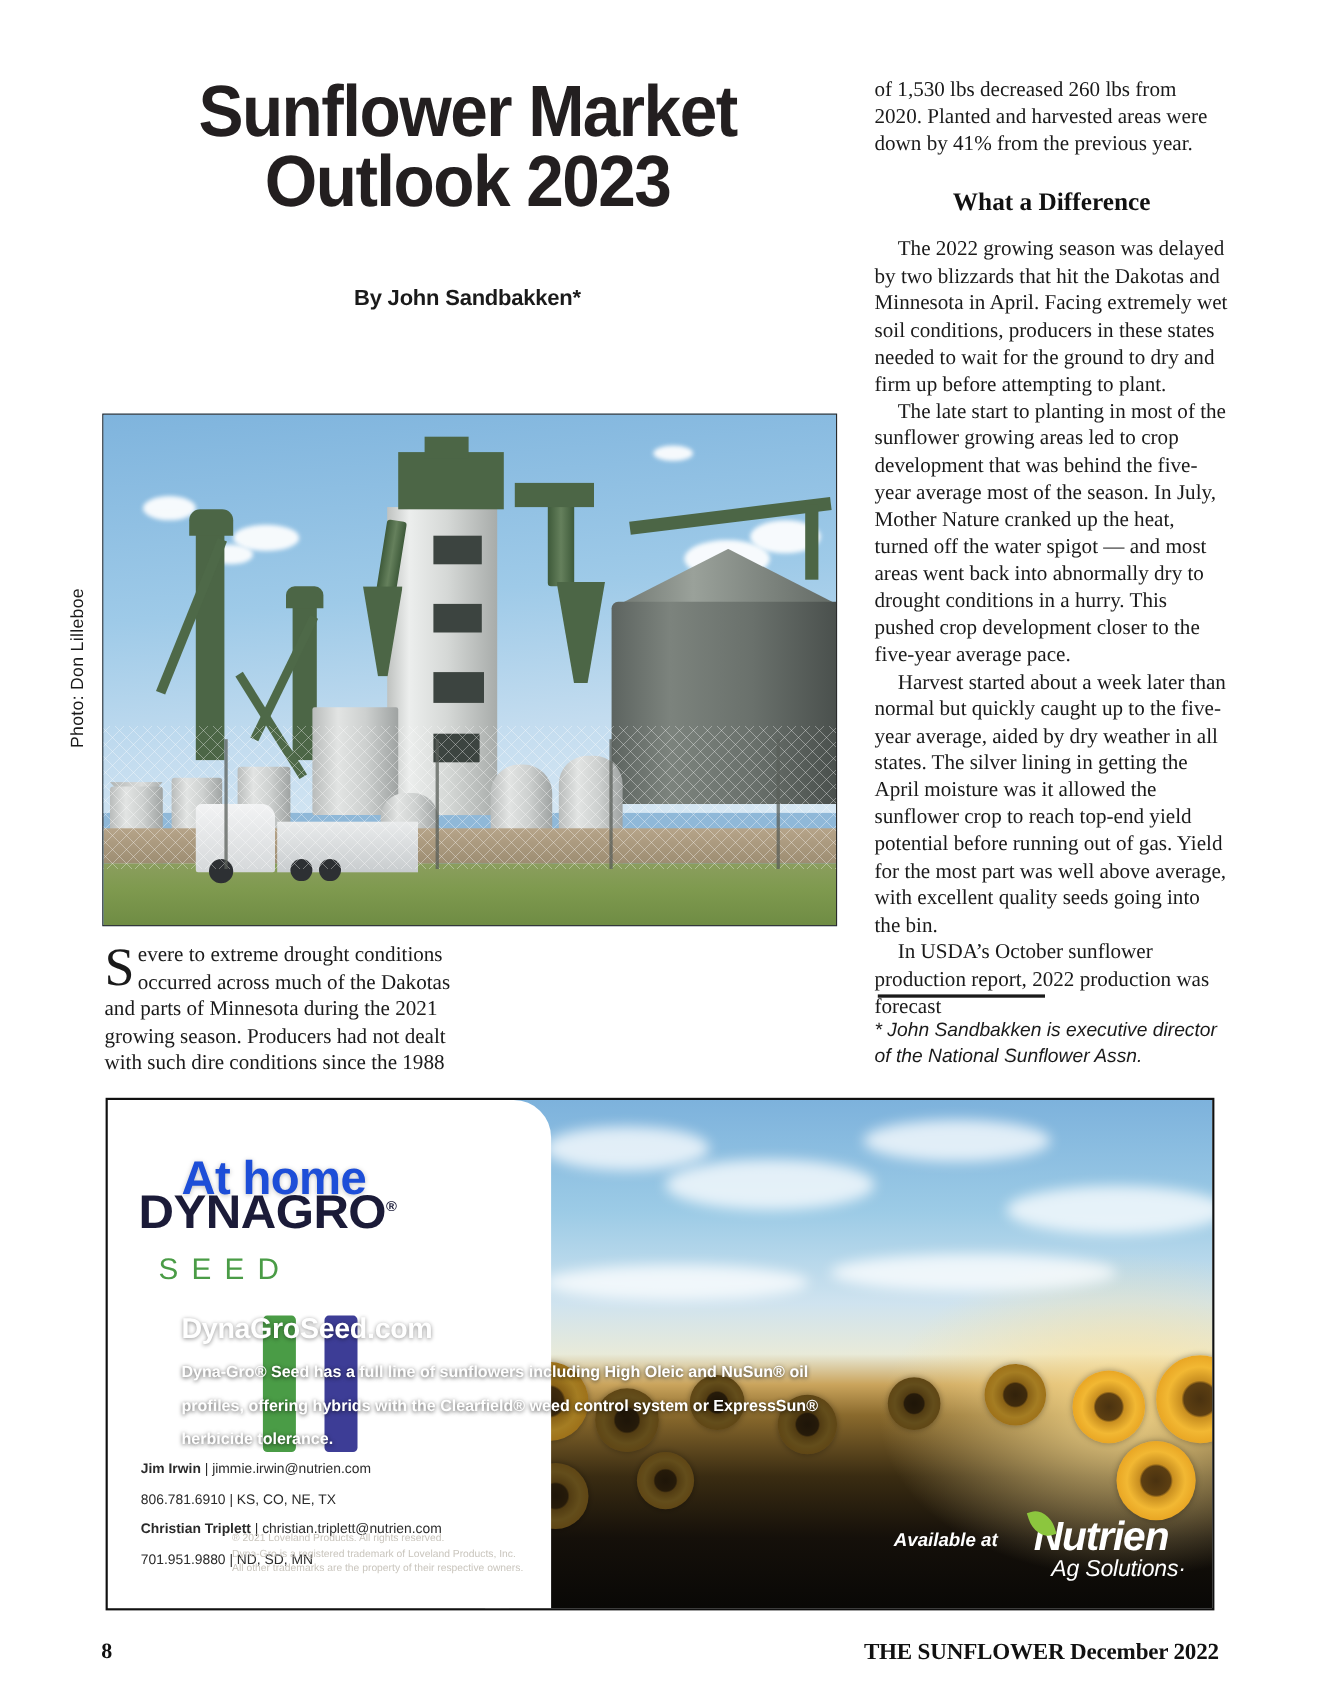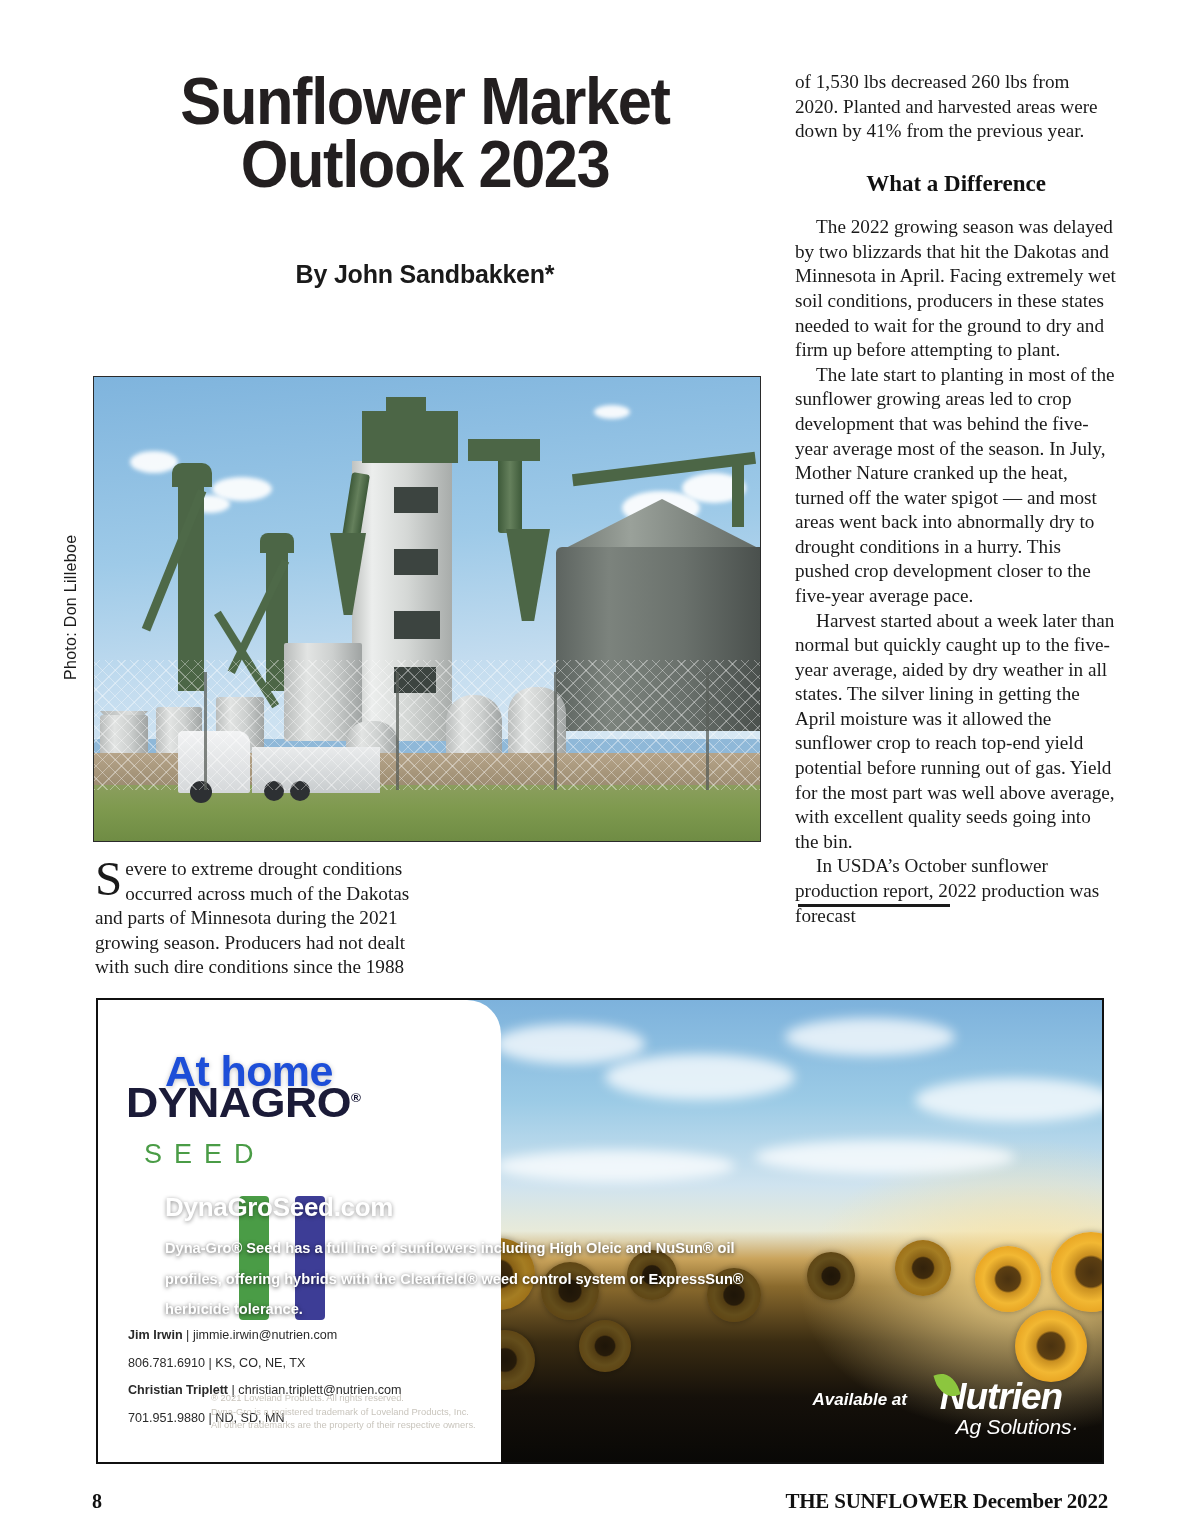--- a/index.html
+++ b/index.html
@@ -37,21 +37,21 @@
     line-height: 0.96;
     letter-spacing: -1.5px;
     color: #231f20;
     transform: scaleX(0.93);
     transform-origin: center top;
     margin: 0;
   }
   .byline {
     font-family: "Liberation Sans", sans-serif;
     font-weight: 700;
-    font-size: 25px;
+    font-size: 20px;
     color: #1a1a1a;
     margin-top: 63px;
     letter-spacing: -0.2px;
   }
 
   
   .photo-wrap {
     position: absolute;
     left: 93px;
     top: 376px;
@@ -484,20 +484,21 @@
     <div class="subhead">
       <div>What a Difference</div>
     </div>
     <p style="text-indent:1.1em">The 2022 growing season was delayed by two blizzards that hit the Dakotas and Minnesota in April.  Facing extremely wet soil conditions, producers in these states needed to wait for the ground to dry and firm up before attempting to plant.</p>
     <p>The late start to planting in most of the sunflower growing areas led to crop development that was behind the five-year average most of the season.  In July, Mother Nature cranked up the heat, turned off the water spigot — and most areas went back into abnormally dry to drought conditions in a hurry.  This pushed crop development closer to the five-year average pace.</p>
     <p>Harvest started about a week later than normal but quickly caught up to the five-year average, aided by dry weather in all states.  The silver lining in getting the April moisture was it allowed the sunflower crop to reach top-end yield potential before running out of gas.  Yield for the most part was well above average, with excellent quality seeds going into the bin.</p>
     <p>In USDA’s October sunflower production report, 2022 production was forecast</p>
   </div>
 
   <div class="rule"></div>
+  <div class="footnote">* John Sandbakken is executive director of the National Sunflower Assn.</div>
 
   <div class="ad">
 
     <div class="ad-photo">
       <div class="ad-cloud" style="left:40px;  top:24px;  width:150px; height:40px;"></div>
       <div class="ad-cloud" style="left:150px; top:54px;  width:190px; height:46px;"></div>
       <div class="ad-cloud" style="left:330px; top:18px;  width:170px; height:38px;"></div>
       <div class="ad-cloud" style="left:460px; top:78px;  width:200px; height:44px;"></div>
       <div class="ad-cloud" style="left:40px;  top:150px; width:240px; height:32px;"></div>
       <div class="ad-cloud" style="left:300px; top:140px; width:260px; height:34px;"></div>

